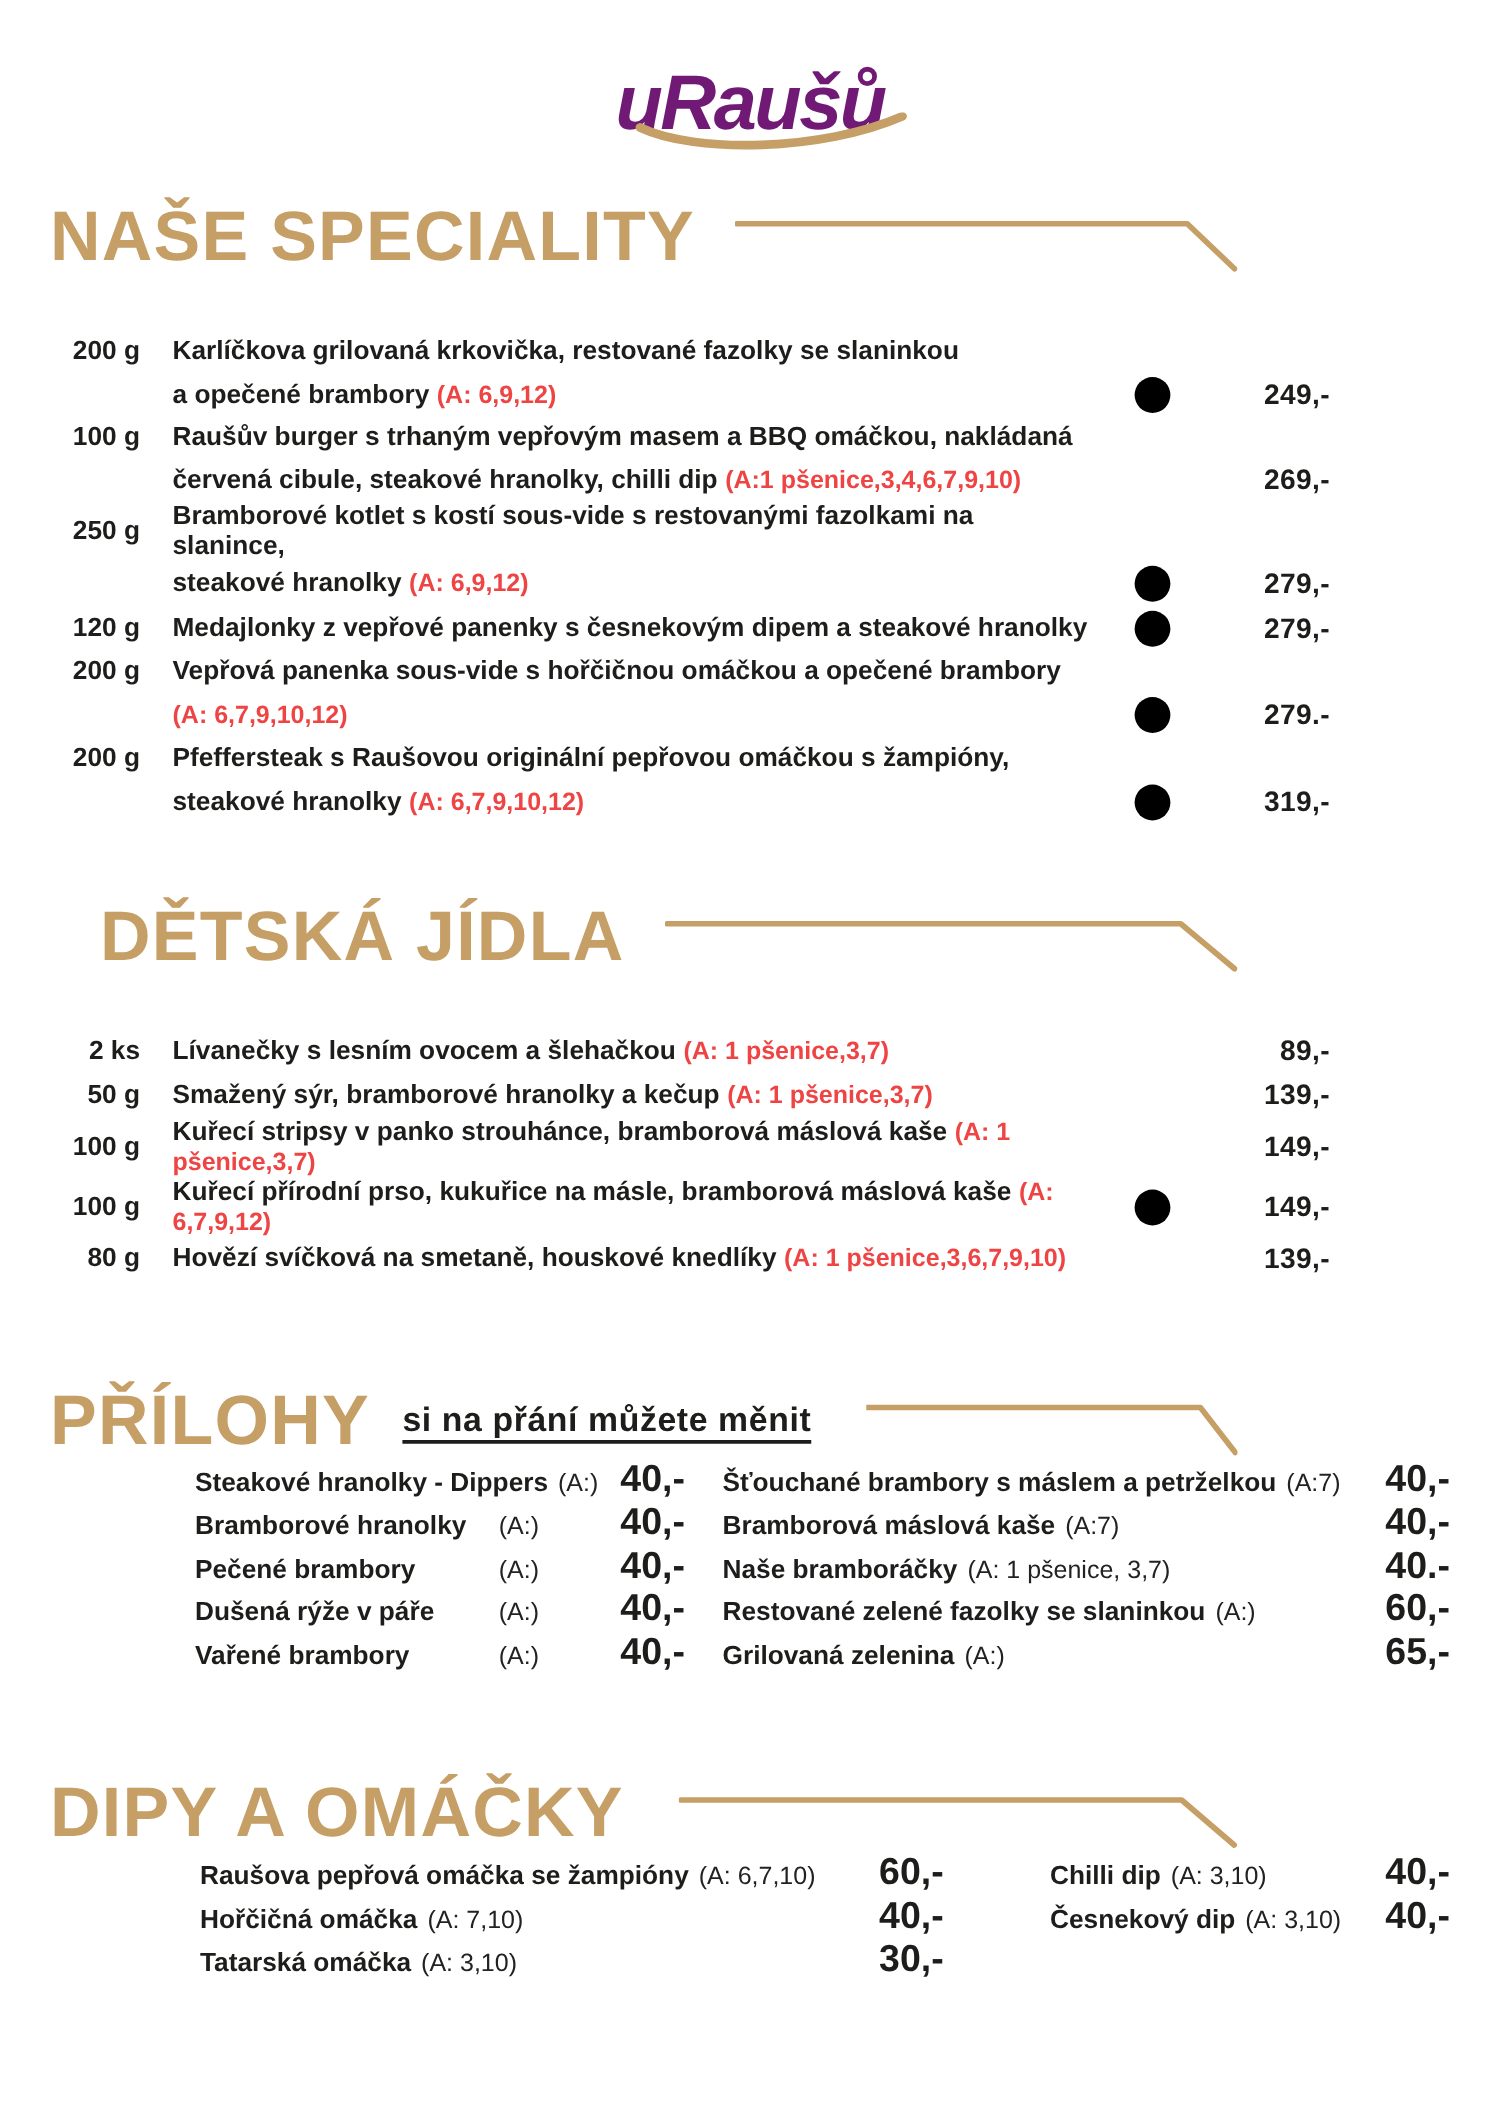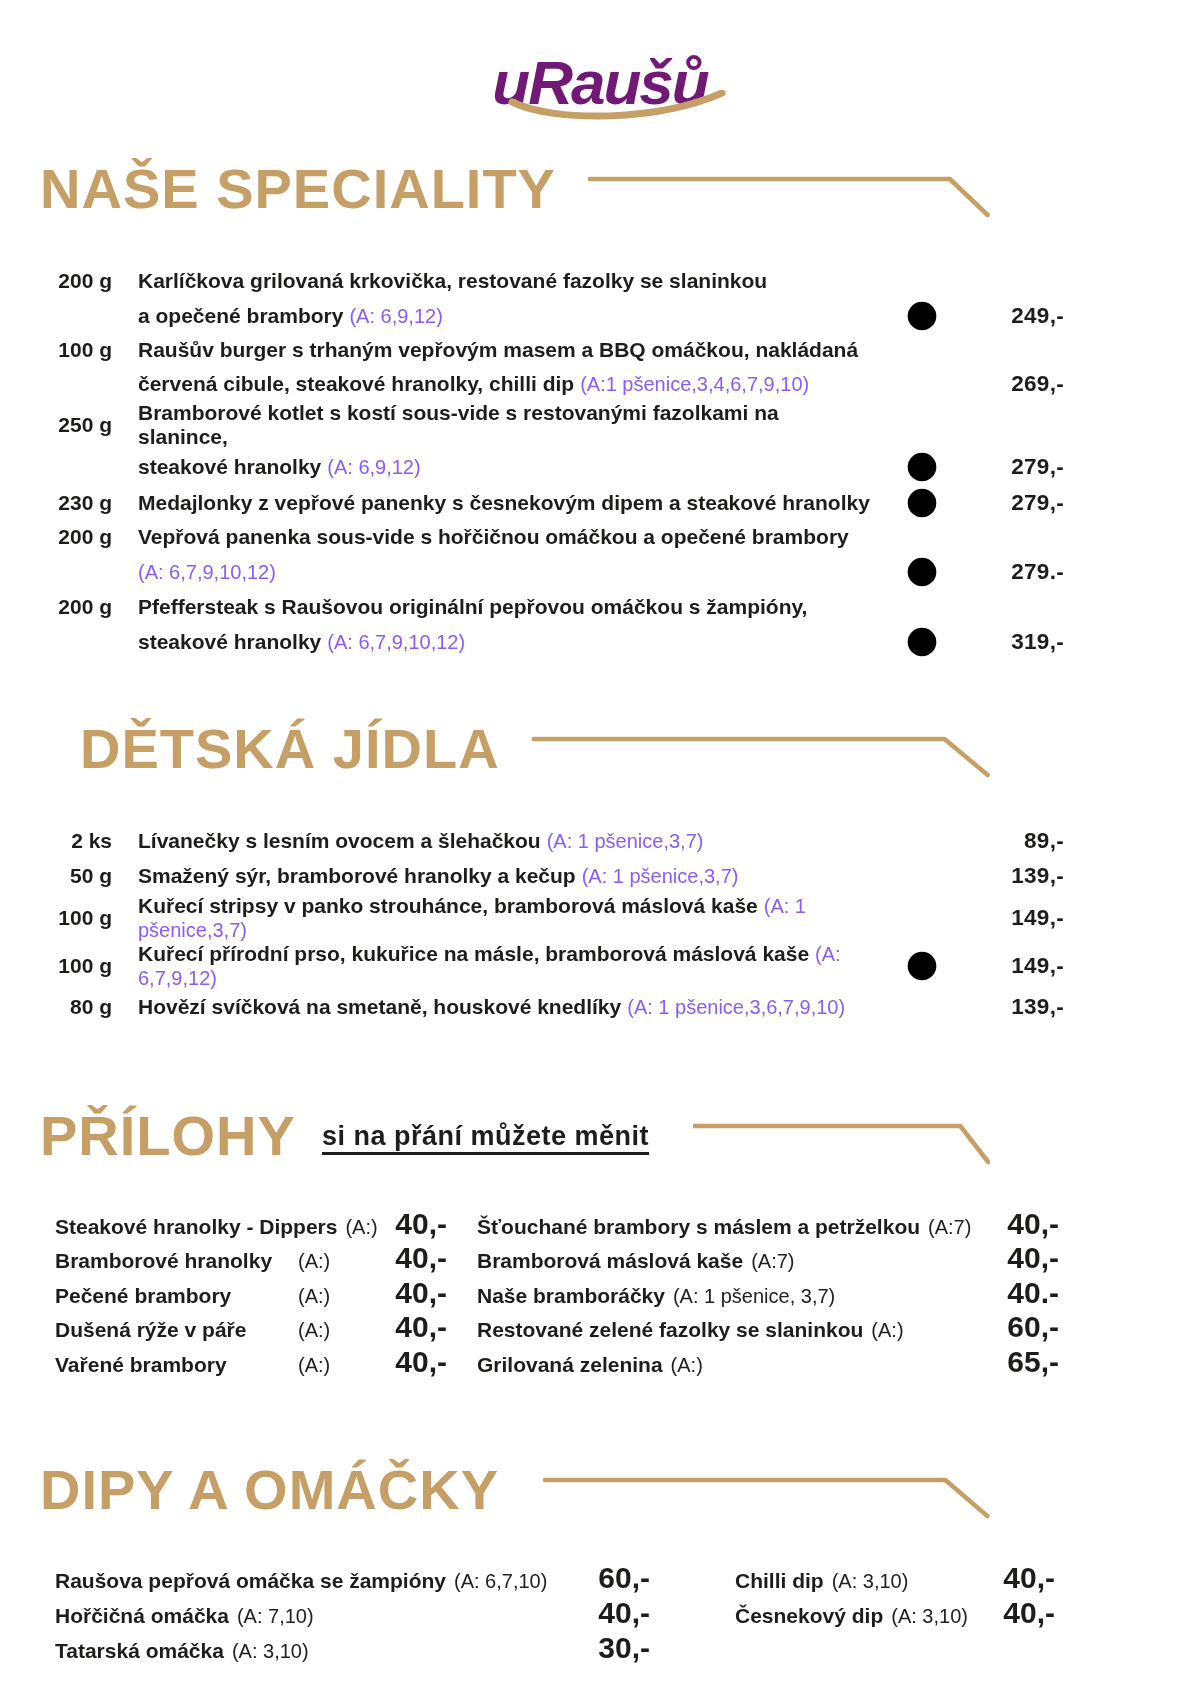--- a/index.html
+++ b/index.html
@@ -27,29 +27,29 @@
   .rule svg{width:100%;height:100%;display:block;}
   .rule path{stroke:#C59F66;stroke-width:4.5;fill:none;stroke-linecap:round;stroke-linejoin:round;}
 
   
   .menu{margin:44px 96px 0 0;}
   .m-row{display:grid;grid-template-columns:72px 1fr 52px 90px;column-gap:26px;
     align-items:center;min-height:33.5px;font-size:21px;}
   .kids .m-row{min-height:35px;}
   .qty{text-align:right;font-weight:700;white-space:nowrap;}
   .txt b{font-weight:700;}
-  .al{font-weight:400;font-size:20px;margin-left:6px;color:#8b5cf6;}
+  .al{font-weight:700;font-size:20px;margin-left:6px;color:#ef4444;}
   .ic{display:flex;justify-content:center;align-items:center;}
   .pr{text-align:right;font-weight:700;font-size:22.5px;letter-spacing:.3px;white-space:nowrap;}
 
   
   svg.gf{width:36px;height:36px;display:block;}
 
   
-  .duo{display:flex;margin-top:40px;padding-left:15px;}
+  .duo{display:flex;padding-left:15px;justify-content:flex-end;}
   .s-row{display:flex;align-items:baseline;min-height:34.5px;font-size:21px;}
   .s-name{font-weight:700;white-space:nowrap;}
   .s-al{font-weight:400;font-size:20px;margin-left:8px;color:#222;white-space:nowrap;}
   .s-pr{margin-left:auto;font-weight:700;font-size:30px;white-space:nowrap;}
   .sides .col-l{width:392px;}
   .sides .col-r{width:582px;margin-left:30px;}
   .sides .col-l .s-name{min-width:235px;display:inline-block;}
   .dips .col-l{width:595px;}
   .dips .col-r{width:320px;margin-left:85px;}
   .dips .s-row{min-height:35px;}
@@ -144,21 +144,21 @@
             <svg class="gf" viewBox="0 0 44 44">
               <use href="#gf-sym"></use>
             </svg>
           </span>
         <span class="pr">279,-</span>
       </div>
     </div>
 
     <div>
       <div class="m-row">
-        <span class="qty">230 g</span>
+        <span class="qty">120 g</span>
         <span class="txt"><b>Medajlonky z vepřové panenky s česnekovým dipem a steakové hranolky</b></span>
         <span class="ic">
             <svg class="gf" viewBox="0 0 44 44">
               <use href="#gf-sym"></use>
             </svg>
           </span>
         <span class="pr">279,-</span>
       </div>
     </div>
 

